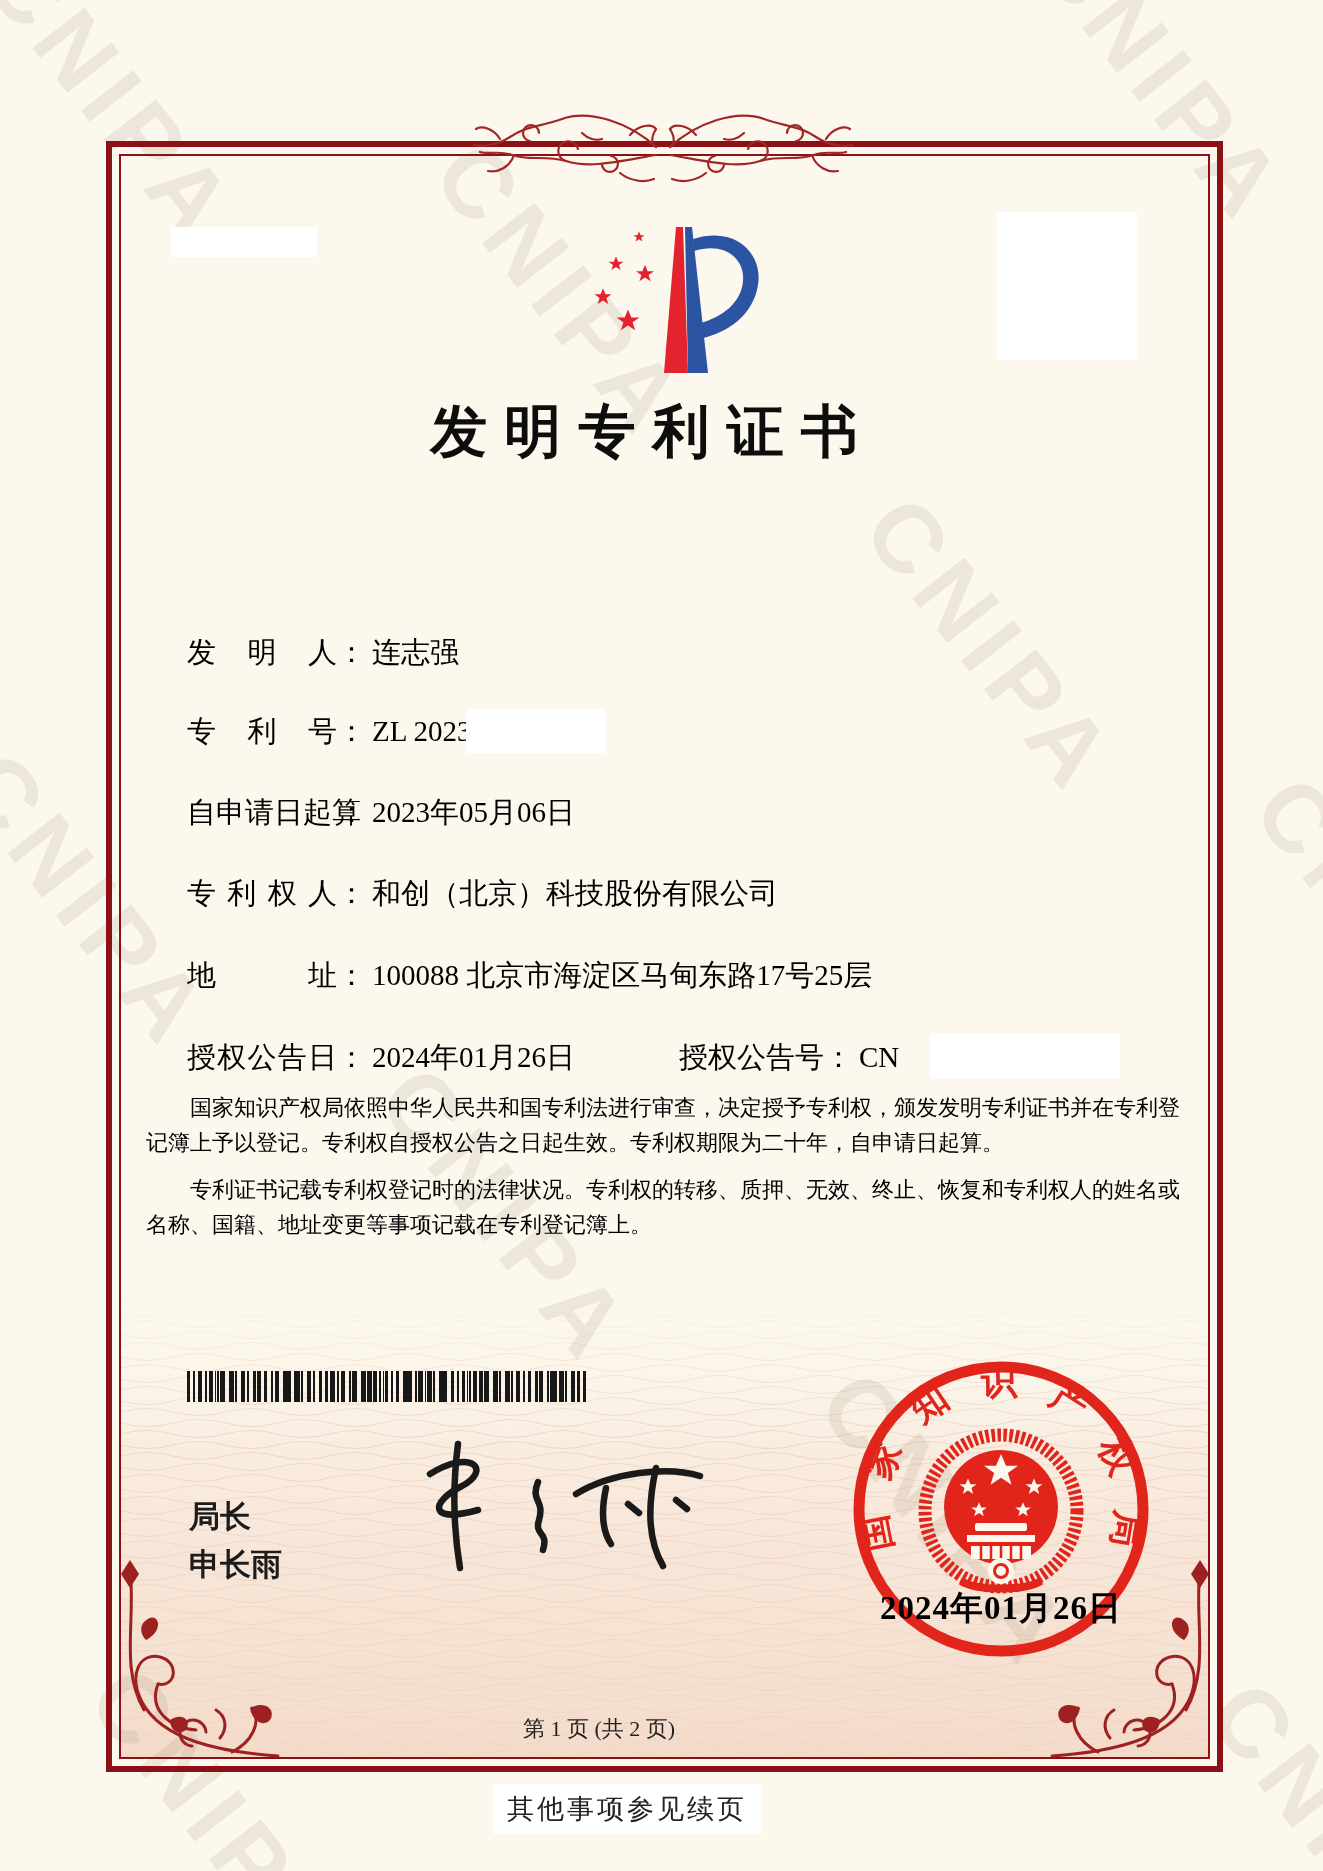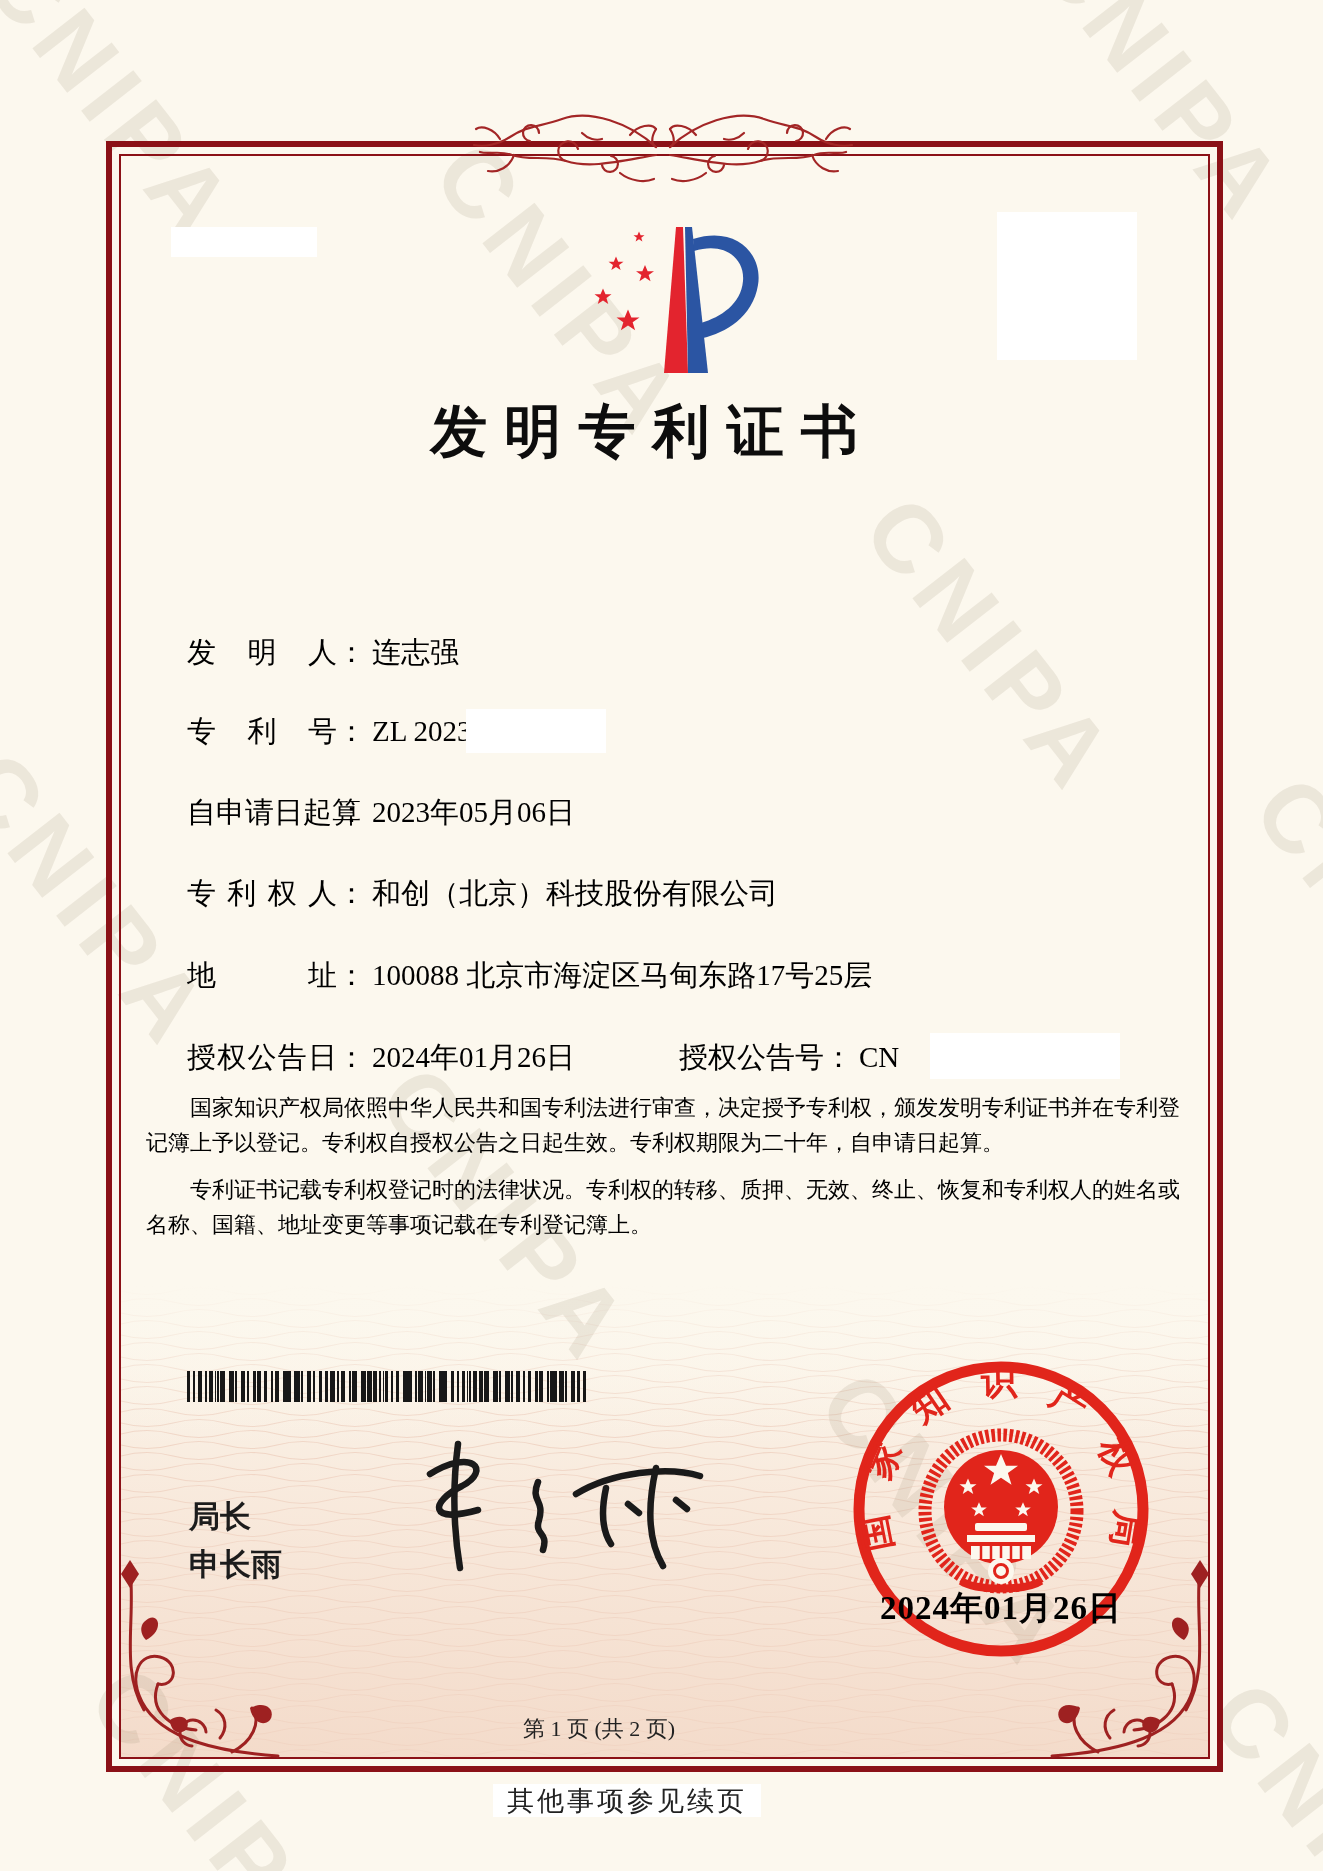--- a/index.html
+++ b/index.html
@@ -60,21 +60,21 @@
   #signature{position:absolute;left:400px;top:1430px;width:320px;height:160px;z-index:5;}
 
   
   #seal{position:absolute;left:851px;top:1359px;width:300px;height:300px;z-index:5;}
   #seal-date{position:absolute;left:851px;top:1586px;width:300px;text-align:center;
              font-size:33px;font-weight:bold;letter-spacing:1px;color:#000;z-index:5;}
 
   
   #pagenum{position:absolute;left:119px;top:1714px;width:960px;text-align:center;
            font-size:22px;color:#222;z-index:5;}
-  #contbox{position:absolute;left:493px;top:1784px;width:268px;height:33px;background:#ffffff;
+  #contbox{position:absolute;left:493px;top:1784px;width:268px;height:50px;background:#ffffff;
            z-index:5;display:flex;align-items:center;justify-content:center;}
   #contbox span{font-size:27px;letter-spacing:3px;color:#222;}
 </style>
 </head>
 <body>
 
 <div id="page">
 
   <div class="wm" style="left:-60px;top:40px">CNIPA</div>
   <div class="wm" style="left:990px;top:20px">CNIPA</div>

